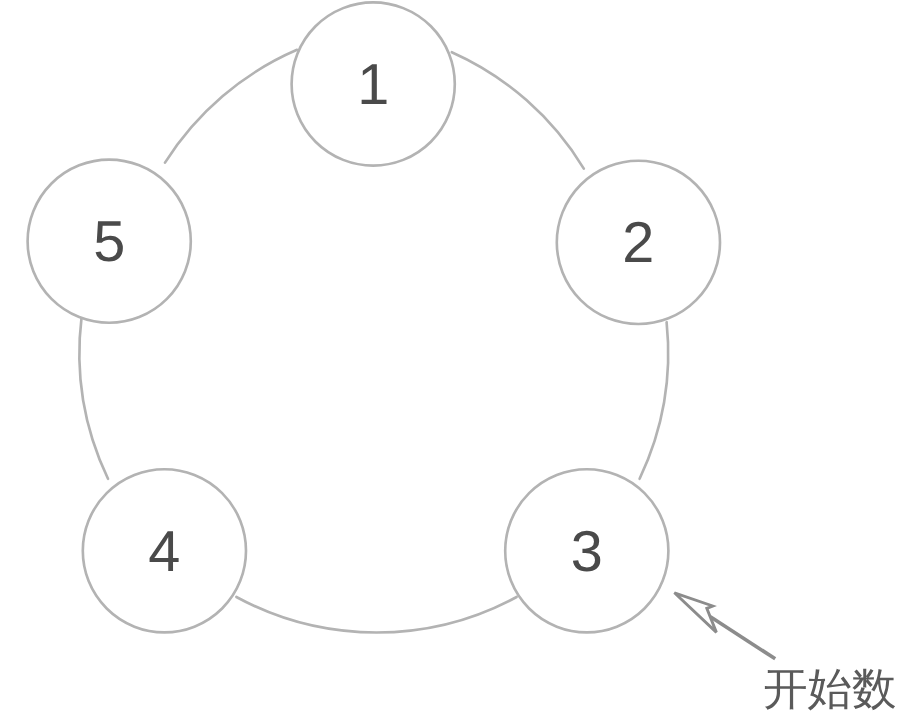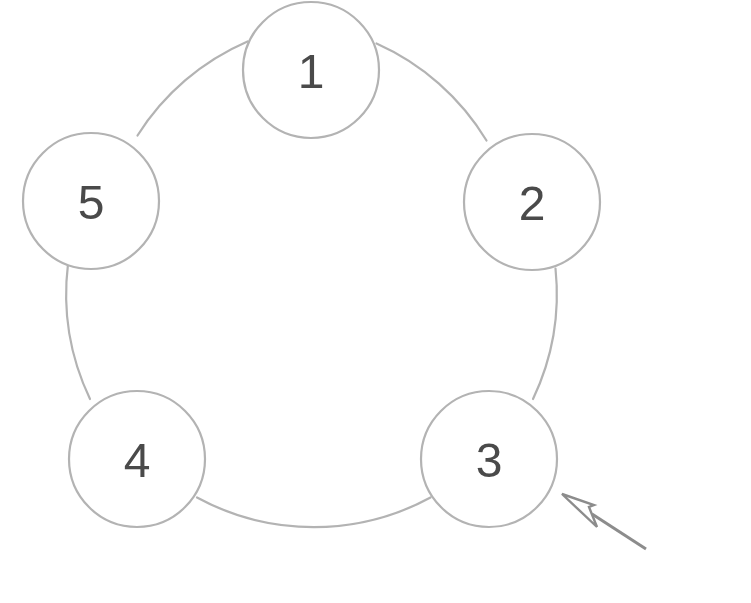--- a/index.html
+++ b/index.html
@@ -111,14 +111,15 @@
 
     </g>
 
     <g>
       <line class="pointer-shaft" x1="646" y1="549" x2="592" y2="514"></line>
       <polygon class="pointer-head" points="562,494 597,527 589,507 594,505"></polygon>
     </g>
 
   </svg>
 
+  <div class="annotation-text" style="left:636px; top:556px;">开始数</div>
 
 </div>
 
 </body></html>

